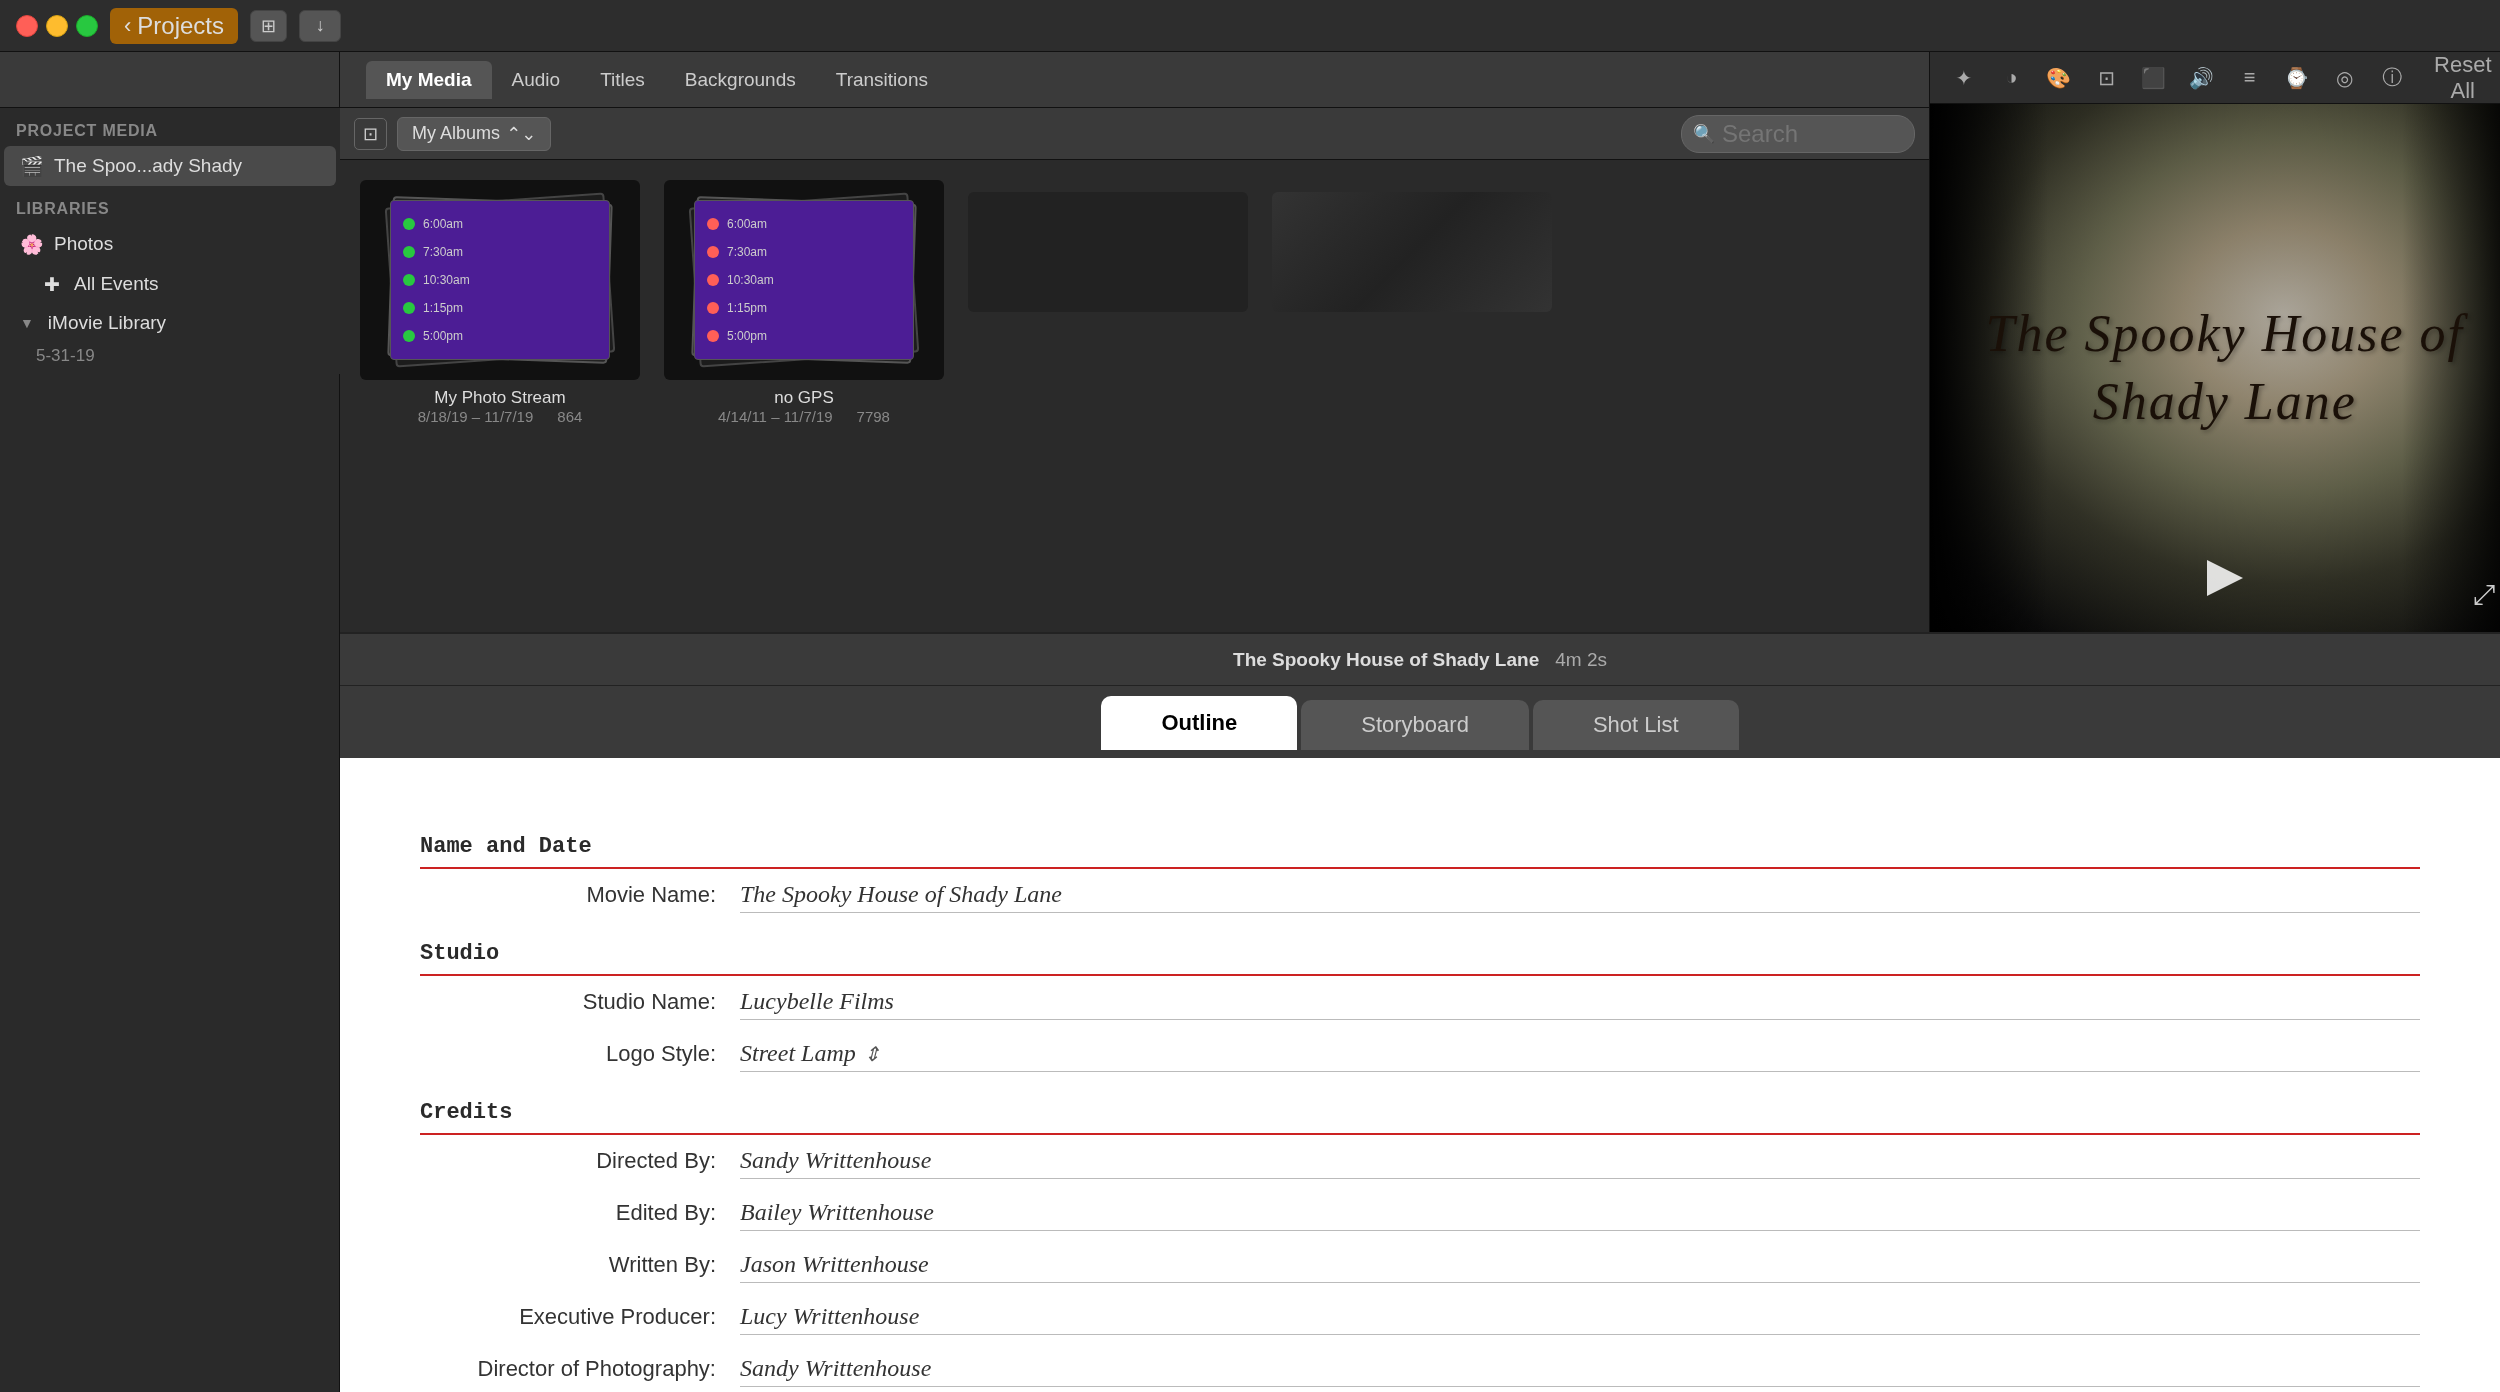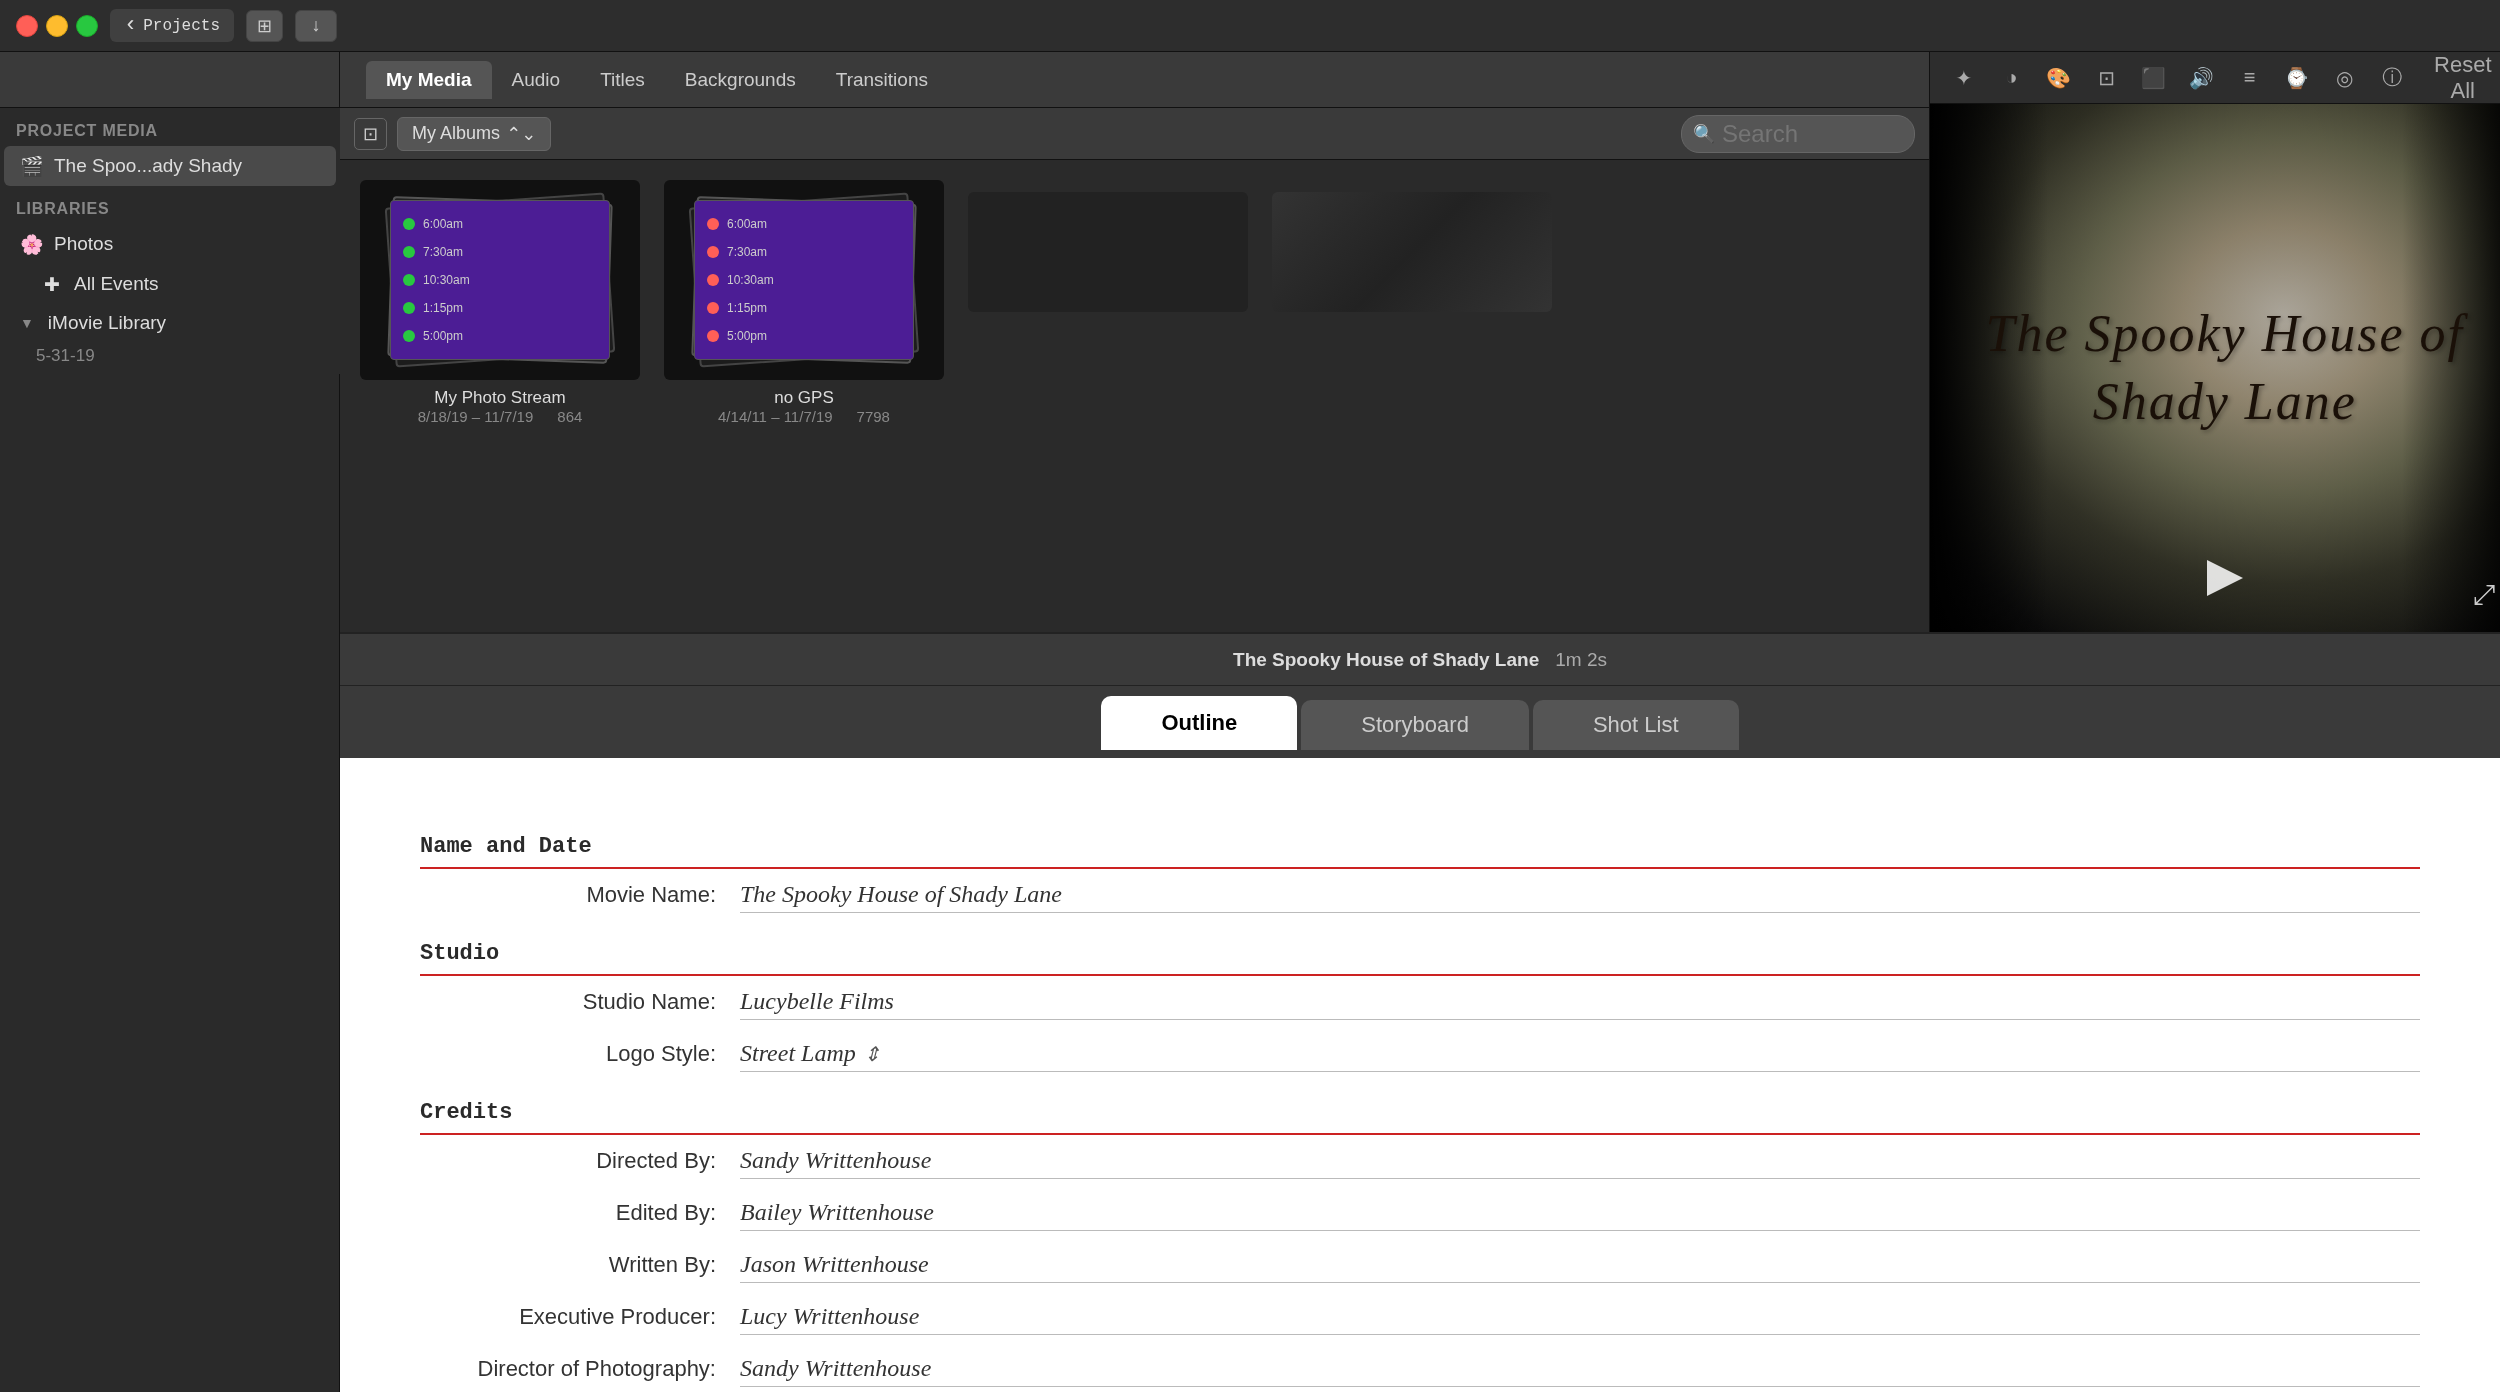--- a/index.html
+++ b/index.html
@@ -31,31 +31,30 @@
     }
     .traffic-light {
       width: 22px;
       height: 22px;
       border-radius: 50%;
     }
     .tl-red { background: #ff5f57; border: 1px solid #e0443e; }
     .tl-yellow { background: #febc2e; border: 1px solid #d4a012; }
     .tl-green { background: #28c840; border: 1px solid #1aab29; }
     .projects-btn {
-      background: #404040;
+      background: #a16207;
       color: #ddd;
       border: none;
       border-radius: 6px;
       padding: 4px 14px;
-      font-size: 16px;
+      font-size: 24px;
       cursor: pointer;
       display: flex;
       align-items: center;
       gap: 6px;
-      font-family: Liberation Mono, monospace;
     }
     .projects-btn::before {
       content: '‹';
       font-size: 22px;
     }
     .view-toggle {
       background: #555;
       border: 1px solid #444;
       border-radius: 6px;
       padding: 4px 10px;
@@ -748,21 +747,21 @@
           </div>
           <div class="fullscreen-btn">⤢</div>
         </div>
       </div>
     </div>
 
     <div class="bottom-section">
       <div class="bottom-header">
         <div class="timeline-title">
           <strong>The Spooky House of Shady Lane</strong>
-          <span class="timeline-duration">1m 2s</span>
+          <span class="timeline-duration">4m 2s</span>
         </div>
       </div>
 
       <div class="outline-tabs">
         <button class="outline-tab active">Outline</button>
         <button class="outline-tab">Storyboard</button>
         <button class="outline-tab">Shot List</button>
       </div>
 
       <div class="outline-content">

